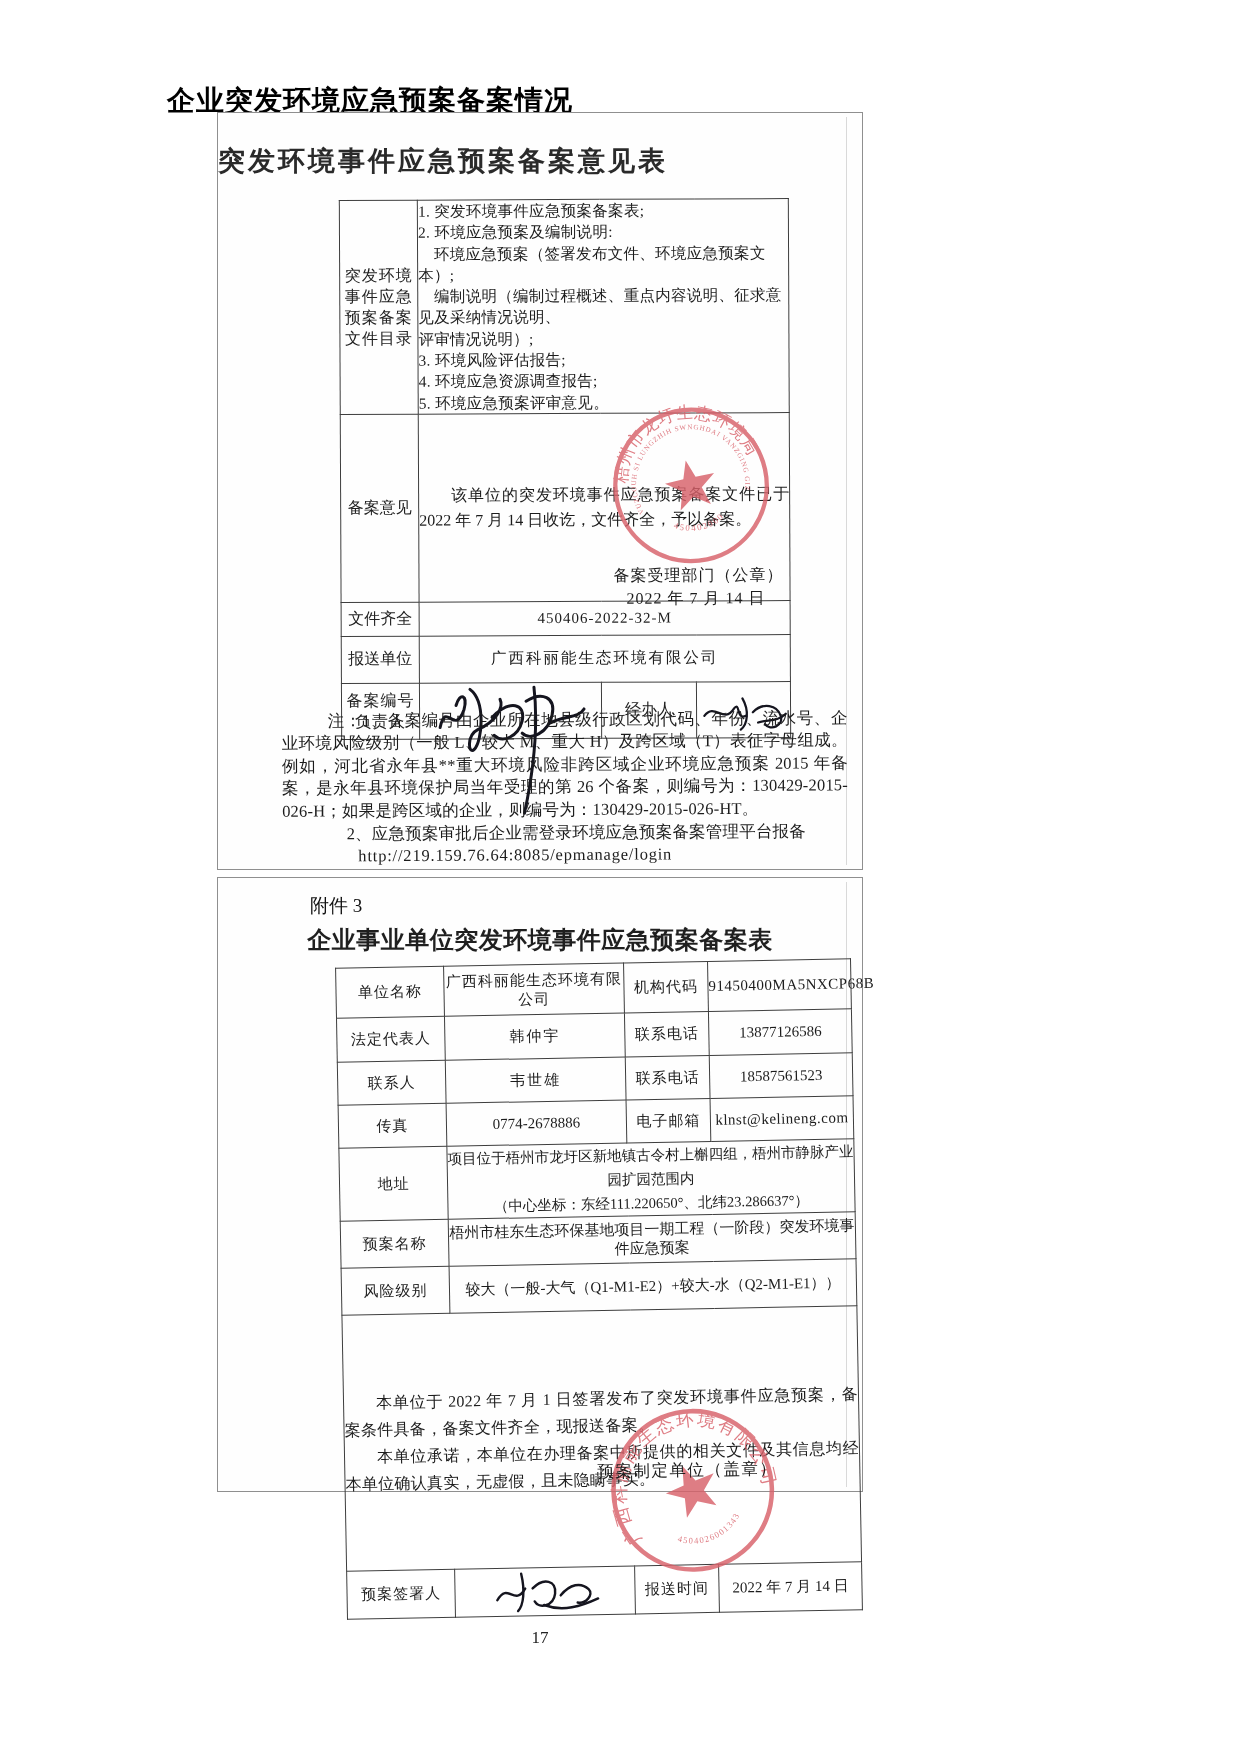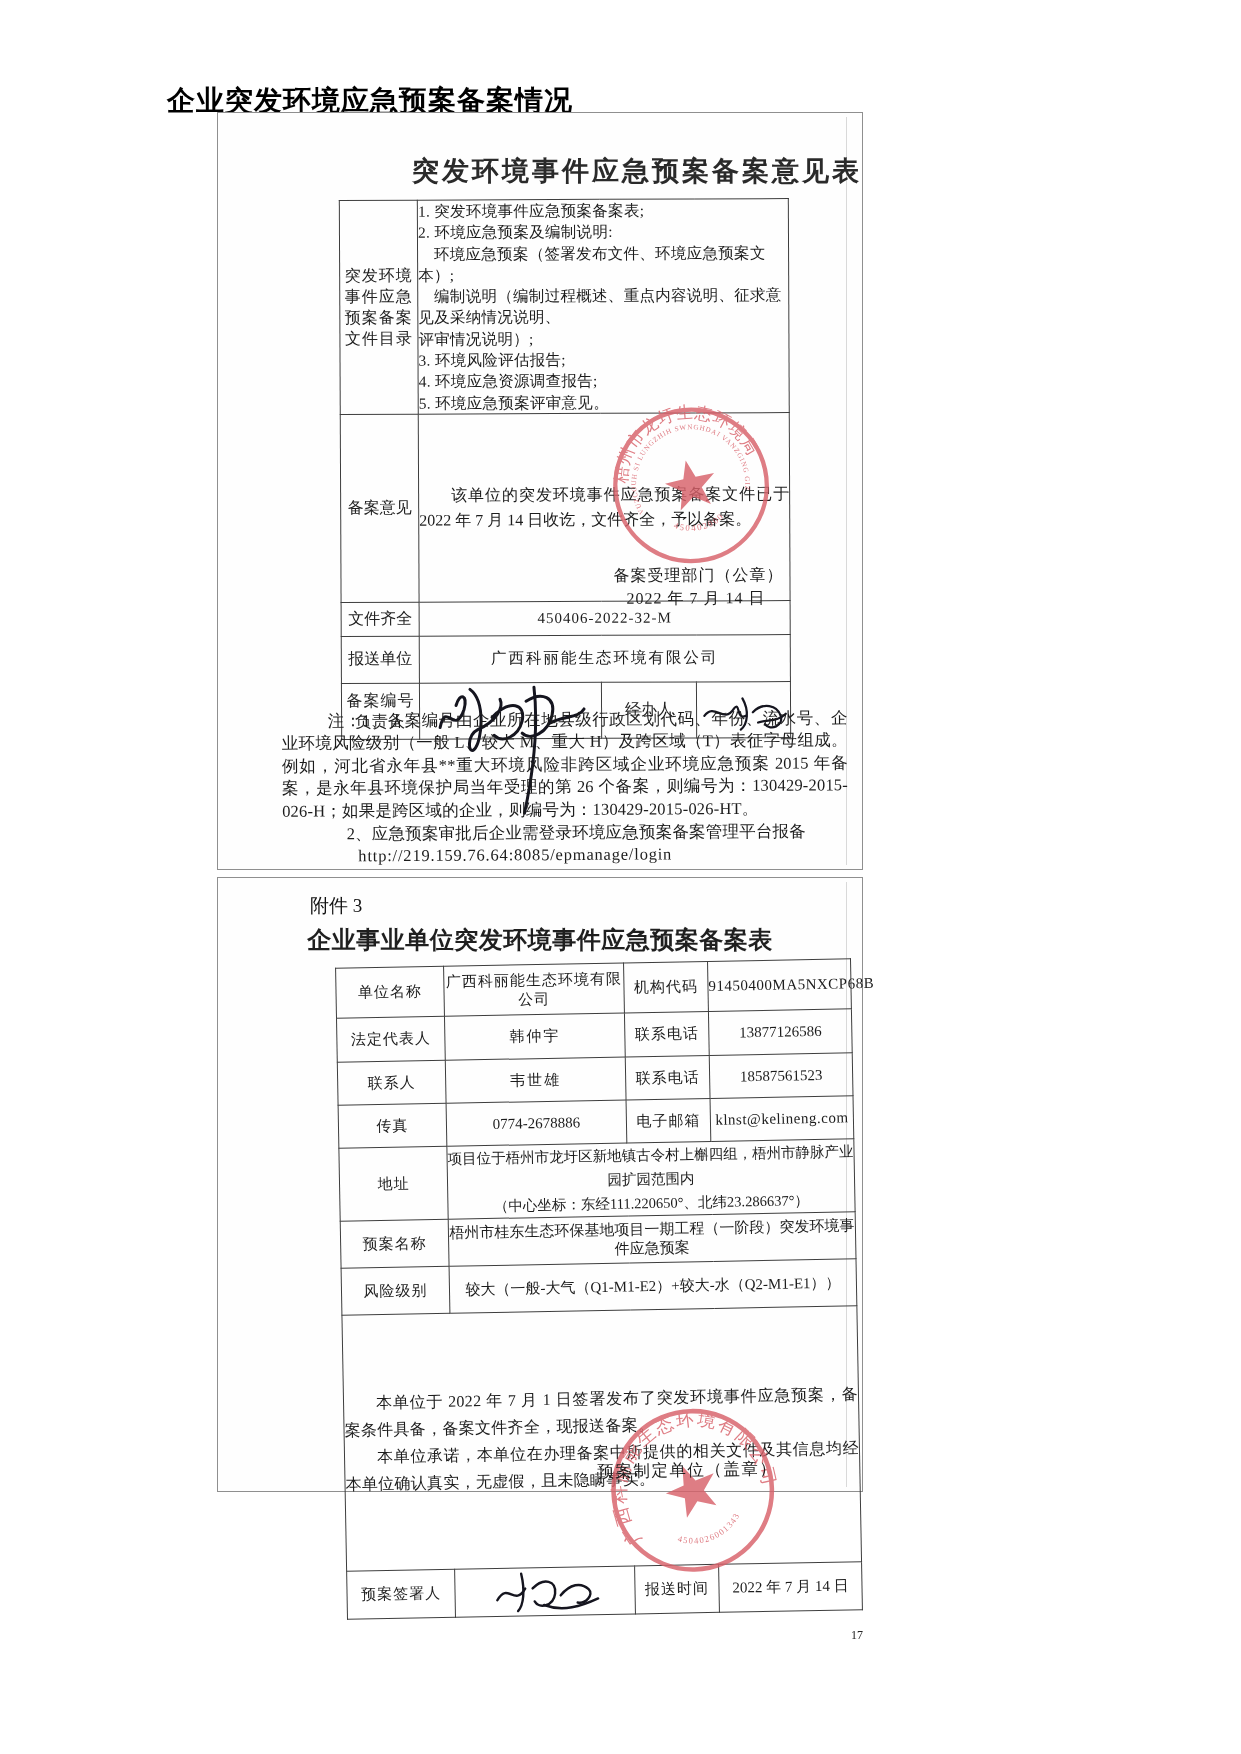--- a/index.html
+++ b/index.html
@@ -13,21 +13,21 @@
     font-family:"Liberation Sans","DejaVu Sans",sans-serif;color:#000;letter-spacing:1px;
   }
   .scan-block{
     position:absolute;left:217px;width:646px;background:#fefefe;
     border:1px solid #8f8f8f;box-sizing:border-box;
   }
   #scan1{top:112px;height:758px;}
   #scan2{top:877px;height:615px;}
   .scan-edge{position:absolute;right:15px;top:4px;bottom:4px;width:1px;background:#c9c9c9;opacity:.7;}
   .form1-title{
-    position:absolute;left:0;right:0;top:40px;text-align:right;
+    position:absolute;left:0;right:0;top:30px;text-align:left;
     font-size:27px;letter-spacing:3px;color:#2a2a2a;font-weight:600;
   }
   table.sheet{border-collapse:collapse;table-layout:fixed;position:absolute;background:transparent;}
   table.sheet td{border:1.5px solid #3e3e3e;padding:0;vertical-align:middle;overflow:visible;}
   #table1{left:122px;top:86px;width:449px;transform:rotate(-0.25deg);}
   #table1 tr.r1{height:170px;}
   #table1 tr.r2{height:188px;}
   #table1 tr.r3{height:34px;}
   #table1 tr.r4{height:47px;}
   #table1 tr.r5{height:56px;}
@@ -71,21 +71,21 @@
   #table2 td{font-size:15px;}
   td.f-lbl{text-align:center;letter-spacing:1px;color:#222;}
   td.f-val{text-align:center;}
   .code-val{font-size:13.5px;letter-spacing:.5px;}
   td.addr-cell{text-align:center;}
   .addr-line{font-size:14.5px;line-height:24px;}
   td.stmt-cell{position:relative;vertical-align:top;padding:18px 10px 0 14px;}
   .stmt{margin:0;font-size:16px;line-height:27px;text-indent:2em;text-align:justify;letter-spacing:.3px;}
   #seal2{left:256px;top:90px;width:182px;height:182px;transform:rotate(-22deg);}
   .seal2-caption{position:absolute;left:252px;top:150px;font-size:16.5px;letter-spacing:1.5px;z-index:3;}
-  .page-number{position:absolute;left:217px;width:646px;top:1628px;text-align:right;font-size:12px;color:#222;}
+  .page-number{position:absolute;left:217px;width:646px;top:1628px;text-align:center;font-size:17px;color:#222;}
 </style>
 </head>
 <body>
 
 <div class="page-heading">企业突发环境应急预案备案情况</div>
 
 <div id="scan1" class="scan-block">
   <div class="scan-edge"></div>
   <div class="form1-title">突发环境事件应急预案备案意见表</div>
 

